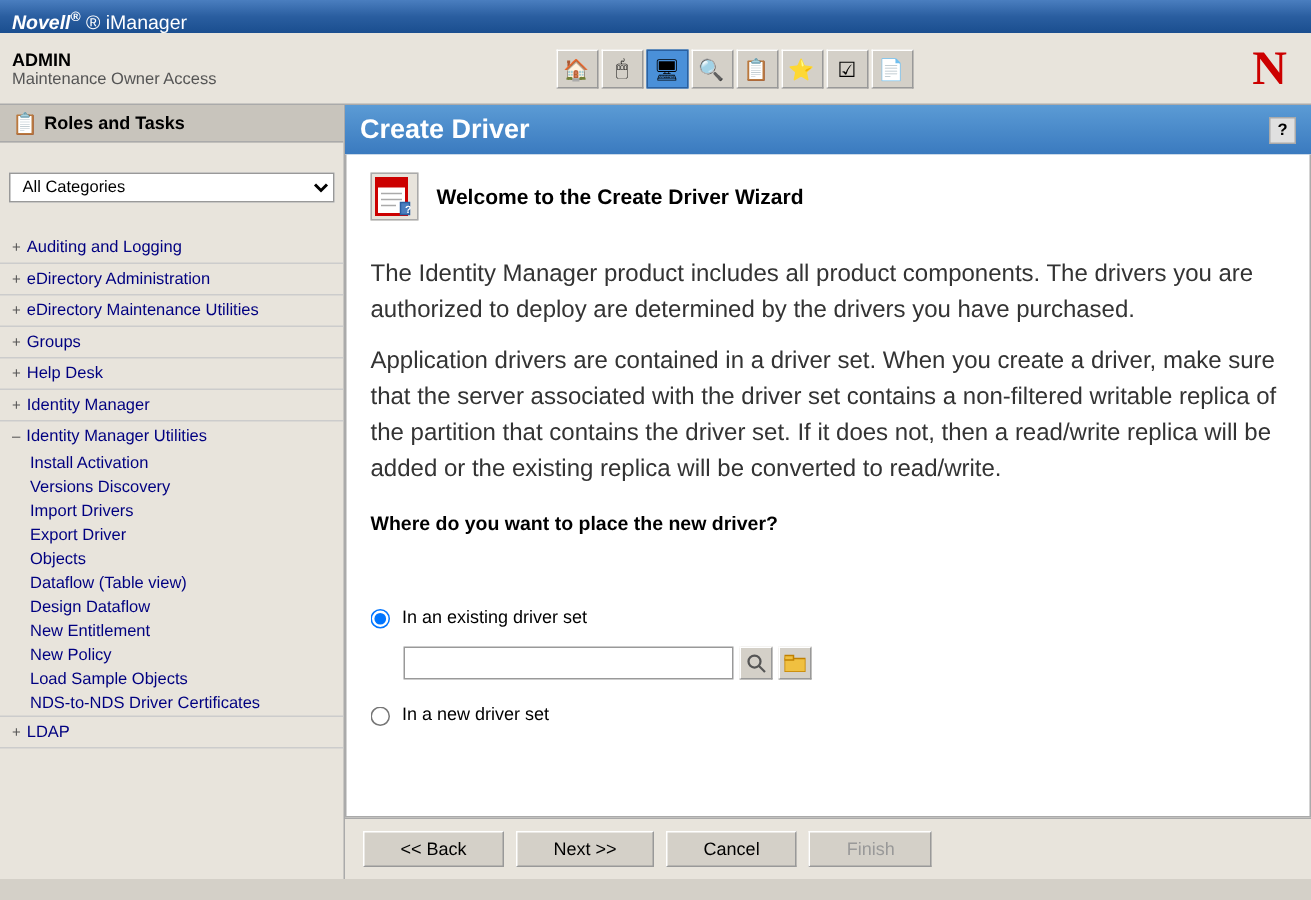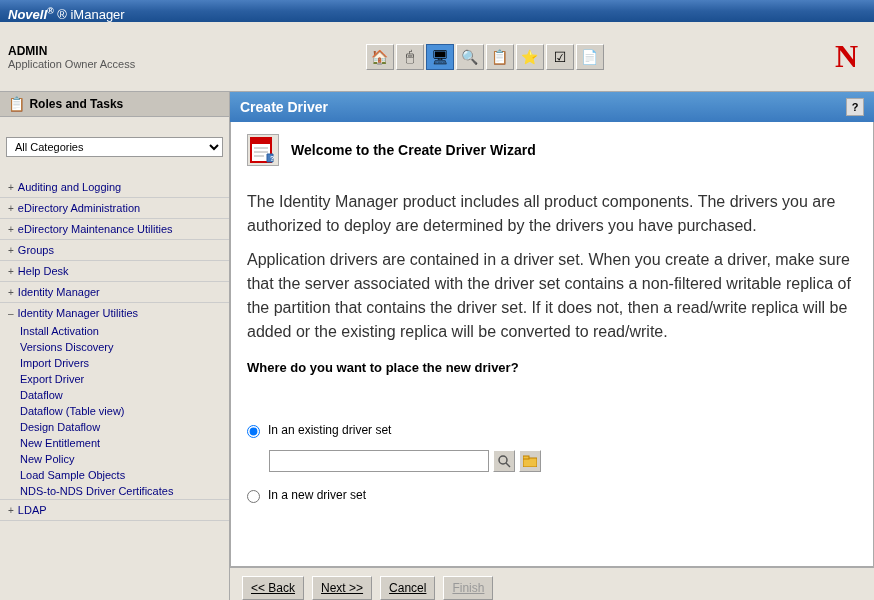--- a/index.html
+++ b/index.html
@@ -22,21 +22,21 @@
     #app-title span.reg { font-size: 9px; vertical-align: super; }
 
     
     #admin-bar {
       background: #e8e4dc;
       border-bottom: 1px solid #aaa;
       display: flex;
       align-items: center;
       justify-content: space-between;
       padding: 2px 8px;
-      height: 70px;
+      height: 48px;
     }
     #admin-info { font-size: 11px; }
     #admin-info .admin-label { font-weight: bold; font-size: 12px; }
     #admin-info .access-label { color: #555; font-size: 11px; }
     #toolbar-icons {
       display: flex;
       gap: 2px;
       align-items: center;
     }
     .toolbar-icon {
@@ -135,21 +135,21 @@
     }
     #panel-header {
       background: linear-gradient(to bottom, #5b9bd5, #3a7abf);
       padding: 6px 10px;
       display: flex;
       align-items: center;
       justify-content: space-between;
     }
     #panel-title {
       color: #fff;
-      font-size: 14px;
+      font-size: 18px;
       font-weight: bold;
     }
     #help-icon {
       width: 18px; height: 18px;
       background: #e0e0e0;
       border: 1px solid #aaa;
       display: flex; align-items: center; justify-content: center;
       font-size: 11px;
       font-weight: bold;
       cursor: pointer;
@@ -237,29 +237,28 @@
     
     #bottom-buttons {
       background: #e8e4dc;
       border-top: 1px solid #aaa;
       padding: 8px 12px;
       display: flex;
       gap: 8px;
       align-items: center;
     }
     .wizard-btn {
-      padding: 4px 8px;
+      padding: 4px 24px;
       font-size: 12px;
       background: #d4d0c8;
       border: 1px solid #999;
       border-top: 1px solid #fff;
       border-left: 1px solid #fff;
       cursor: pointer;
       color: #000;
-      text-decoration: underline;
     }
     .wizard-btn:disabled { color: #999; cursor: default; }
 
     
     #sidebar::-webkit-scrollbar { width: 16px; }
     #sidebar::-webkit-scrollbar-track { background: #d4d0c8; }
     #sidebar::-webkit-scrollbar-thumb { background: #b0aca4; border: 1px solid #aaa; }
 
     #panel-body::-webkit-scrollbar { width: 16px; }
     #panel-body::-webkit-scrollbar-track { background: #d4d0c8; }
@@ -270,21 +269,21 @@
 
 <div id="top-bar">
   <span id="app-title">
     <span>Novell</span><span class="reg">®</span> <span style="font-style:normal; font-weight:normal; font-size:13px;">® iManager</span>
   </span>
 </div>
 
 <div id="admin-bar">
   <div id="admin-info">
     <div class="admin-label">ADMIN</div>
-    <div class="access-label">Application Owner Access</div>
+    <div class="access-label">Maintenance Owner Access</div>
   </div>
   <div id="toolbar-icons">
     <div class="toolbar-icon">🏠</div>
     <div class="toolbar-icon">🖱</div>
     <div class="toolbar-icon" style="background:#4a90d9; border-color:#2a60a0;">🖥</div>
     <div class="toolbar-icon">🔍</div>
     <div class="toolbar-icon">📋</div>
     <div class="toolbar-icon">⭐</div>
     <div class="toolbar-icon">☑</div>
     <div class="toolbar-icon">📄</div>
@@ -344,21 +343,21 @@
     <div class="sidebar-category">
       <div class="sidebar-category-header">
         <span class="expand-icon">–</span>
         <span>Identity Manager Utilities</span>
       </div>
       <div class="sidebar-sub-items">
         <a class="sidebar-link">Install Activation</a>
         <a class="sidebar-link">Versions Discovery</a>
         <a class="sidebar-link">Import Drivers</a>
         <a class="sidebar-link">Export Driver</a>
-        <a class="sidebar-link">Dataflow</a>
+        <a class="sidebar-link">Objects</a>
         <a class="sidebar-link">Dataflow (Table view)</a>
         <a class="sidebar-link">Design Dataflow</a>
         <a class="sidebar-link">New Entitlement</a>
         <a class="sidebar-link">New Policy</a>
         <a class="sidebar-link">Load Sample Objects</a>
         <a class="sidebar-link">NDS-to-NDS Driver Certificates</a>
       </div>
     </div>
     <div class="sidebar-category">
       <div class="sidebar-category-header">

